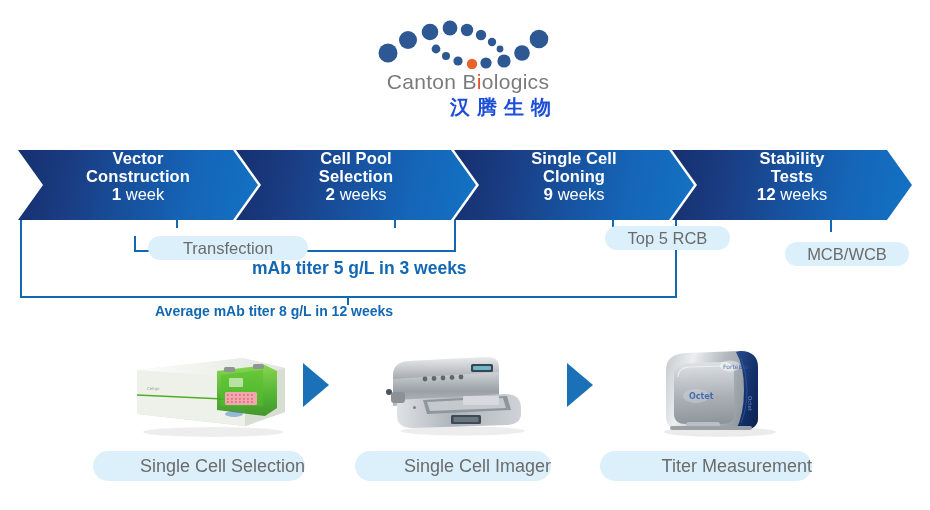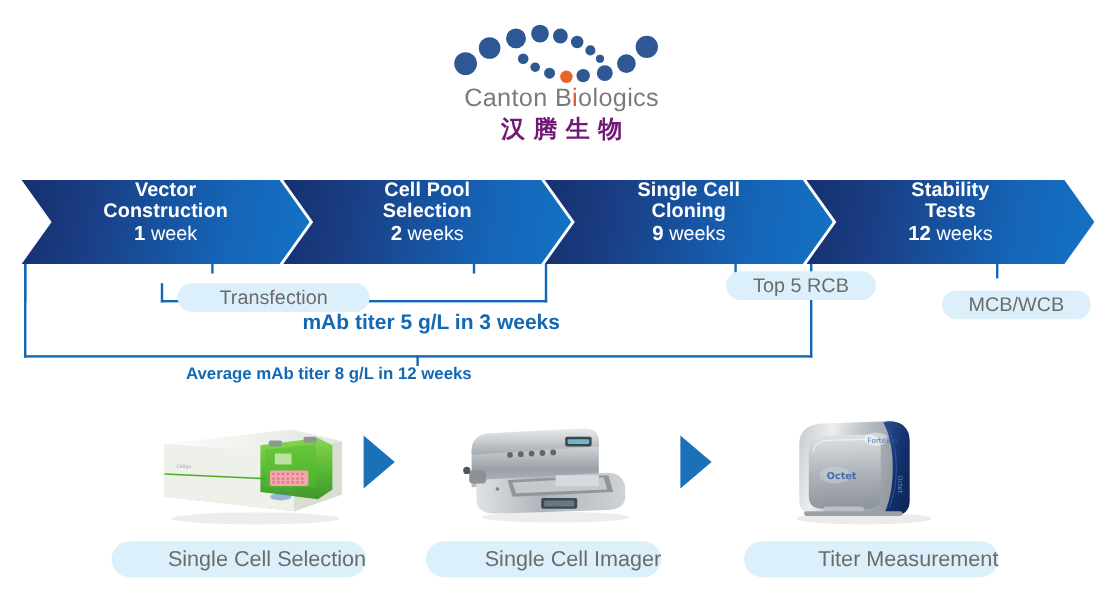--- a/index.html
+++ b/index.html
@@ -13,23 +13,23 @@
   
   #logo{position:absolute;left:378px;top:12px;width:180px;height:105px;}
   #logo-dots{position:absolute;left:0;top:0;width:180px;height:58px;}
   .logo-wordmark{
     position:absolute;left:0;top:58px;width:180px;
     text-align:center;font-size:21px;letter-spacing:.3px;
     color:#7b7b7b;white-space:nowrap;
   }
   .logo-wordmark .hl{color:#e0562a;}
   .logo-cn{
-    position:absolute;left:0;top:82px;width:180px;text-align:center;
+    position:absolute;left:0;top:82px;width:180px;text-align:right;
     font-family:"DejaVu Sans",sans-serif;
-    font-size:20px;letter-spacing:7px;color:#701a75;text-indent:7px;
+    font-size:20px;letter-spacing:7px;color:#1d4ed8;text-indent:7px;
     font-weight:700;
   }
 
   
   #chevrons{position:absolute;left:18px;top:150px;width:894px;height:70px;}
   .chev{
     position:absolute;top:0;height:70px;
     background:linear-gradient(100deg,#15306e 0%,#1a3c82 22%,#1565b8 72%,#1372c4 100%);
     color:#fff;text-align:center;
     display:flex;flex-direction:column;align-items:center;
@@ -307,17 +307,17 @@
   <div class="arrow" style="left:567px;top:363px;"></div>
 
   <div class="pill pill-lg" style="left:93px;top:451px;width:212px;">
     <span>Single Cell Selection</span>
   </div>
 
   <div class="pill pill-lg" style="left:355px;top:451px;width:196px;">
     <span>Single Cell Imager</span>
   </div>
 
-  <div class="pill pill-lg" style="left:620px;top:451px;width:212px;">
+  <div class="pill pill-lg" style="left:600px;top:451px;width:212px;">
     <span>Titer Measurement</span>
   </div>
 
 </div>
 
 </body></html>

